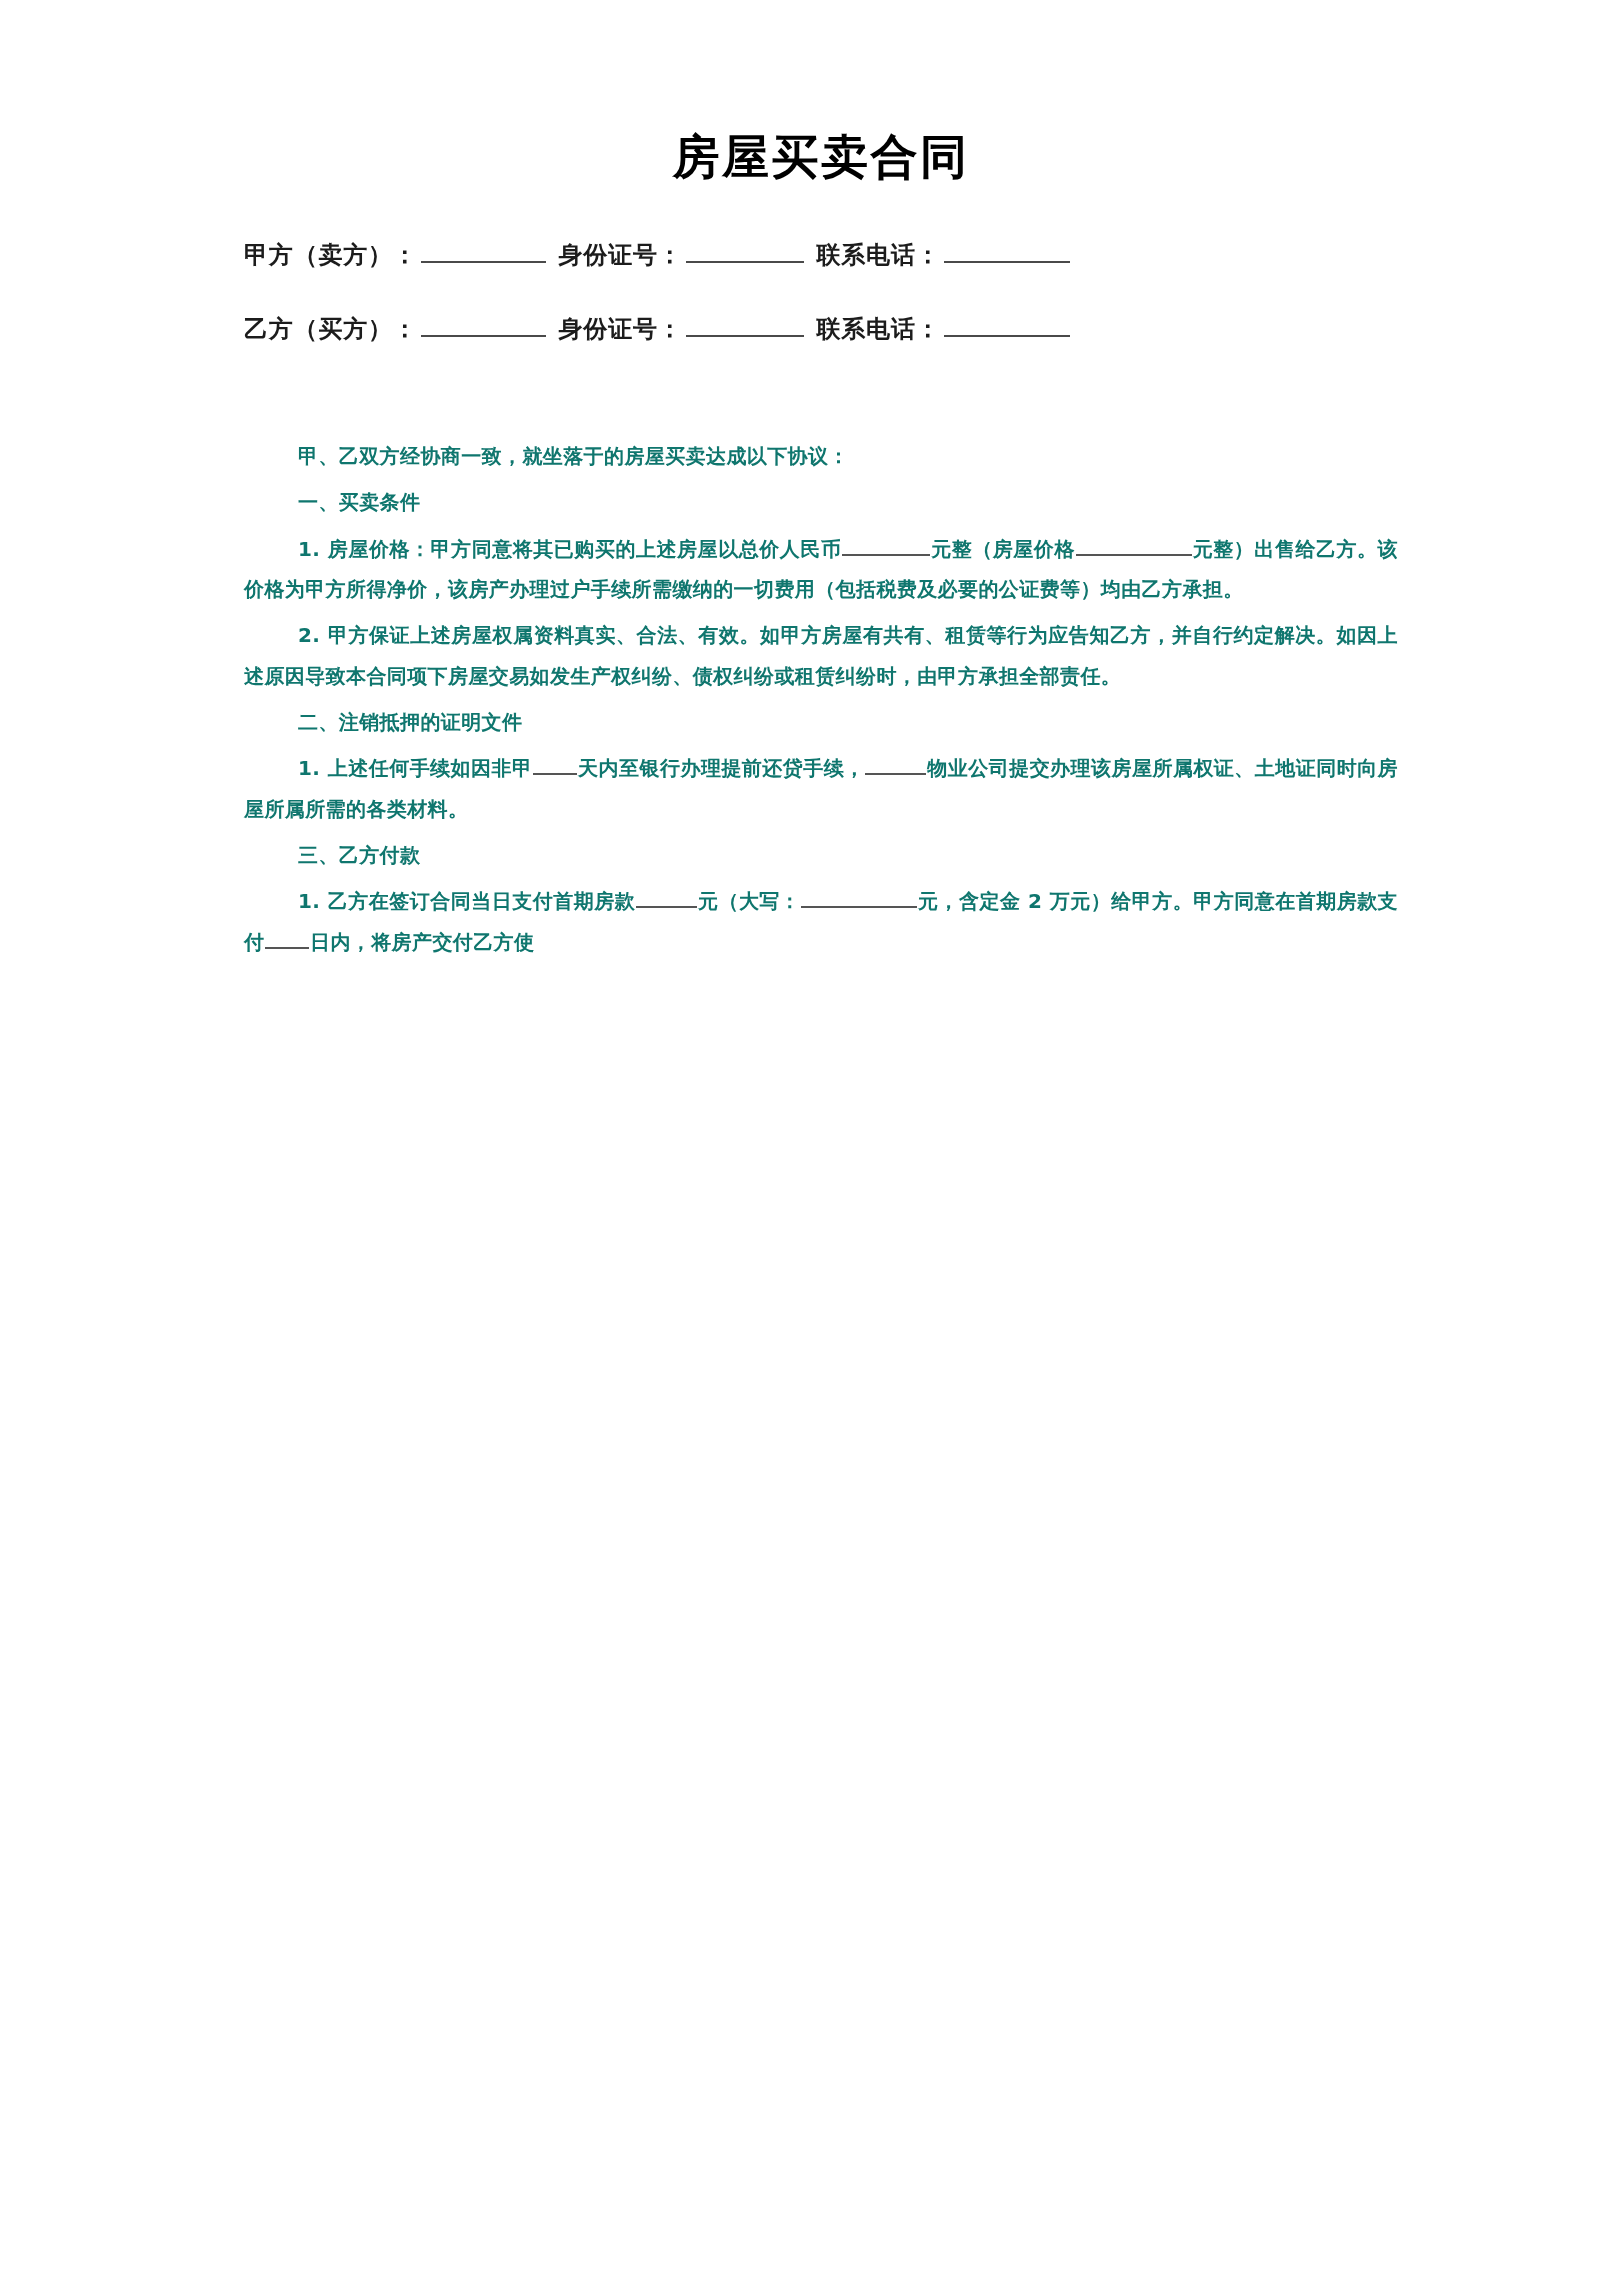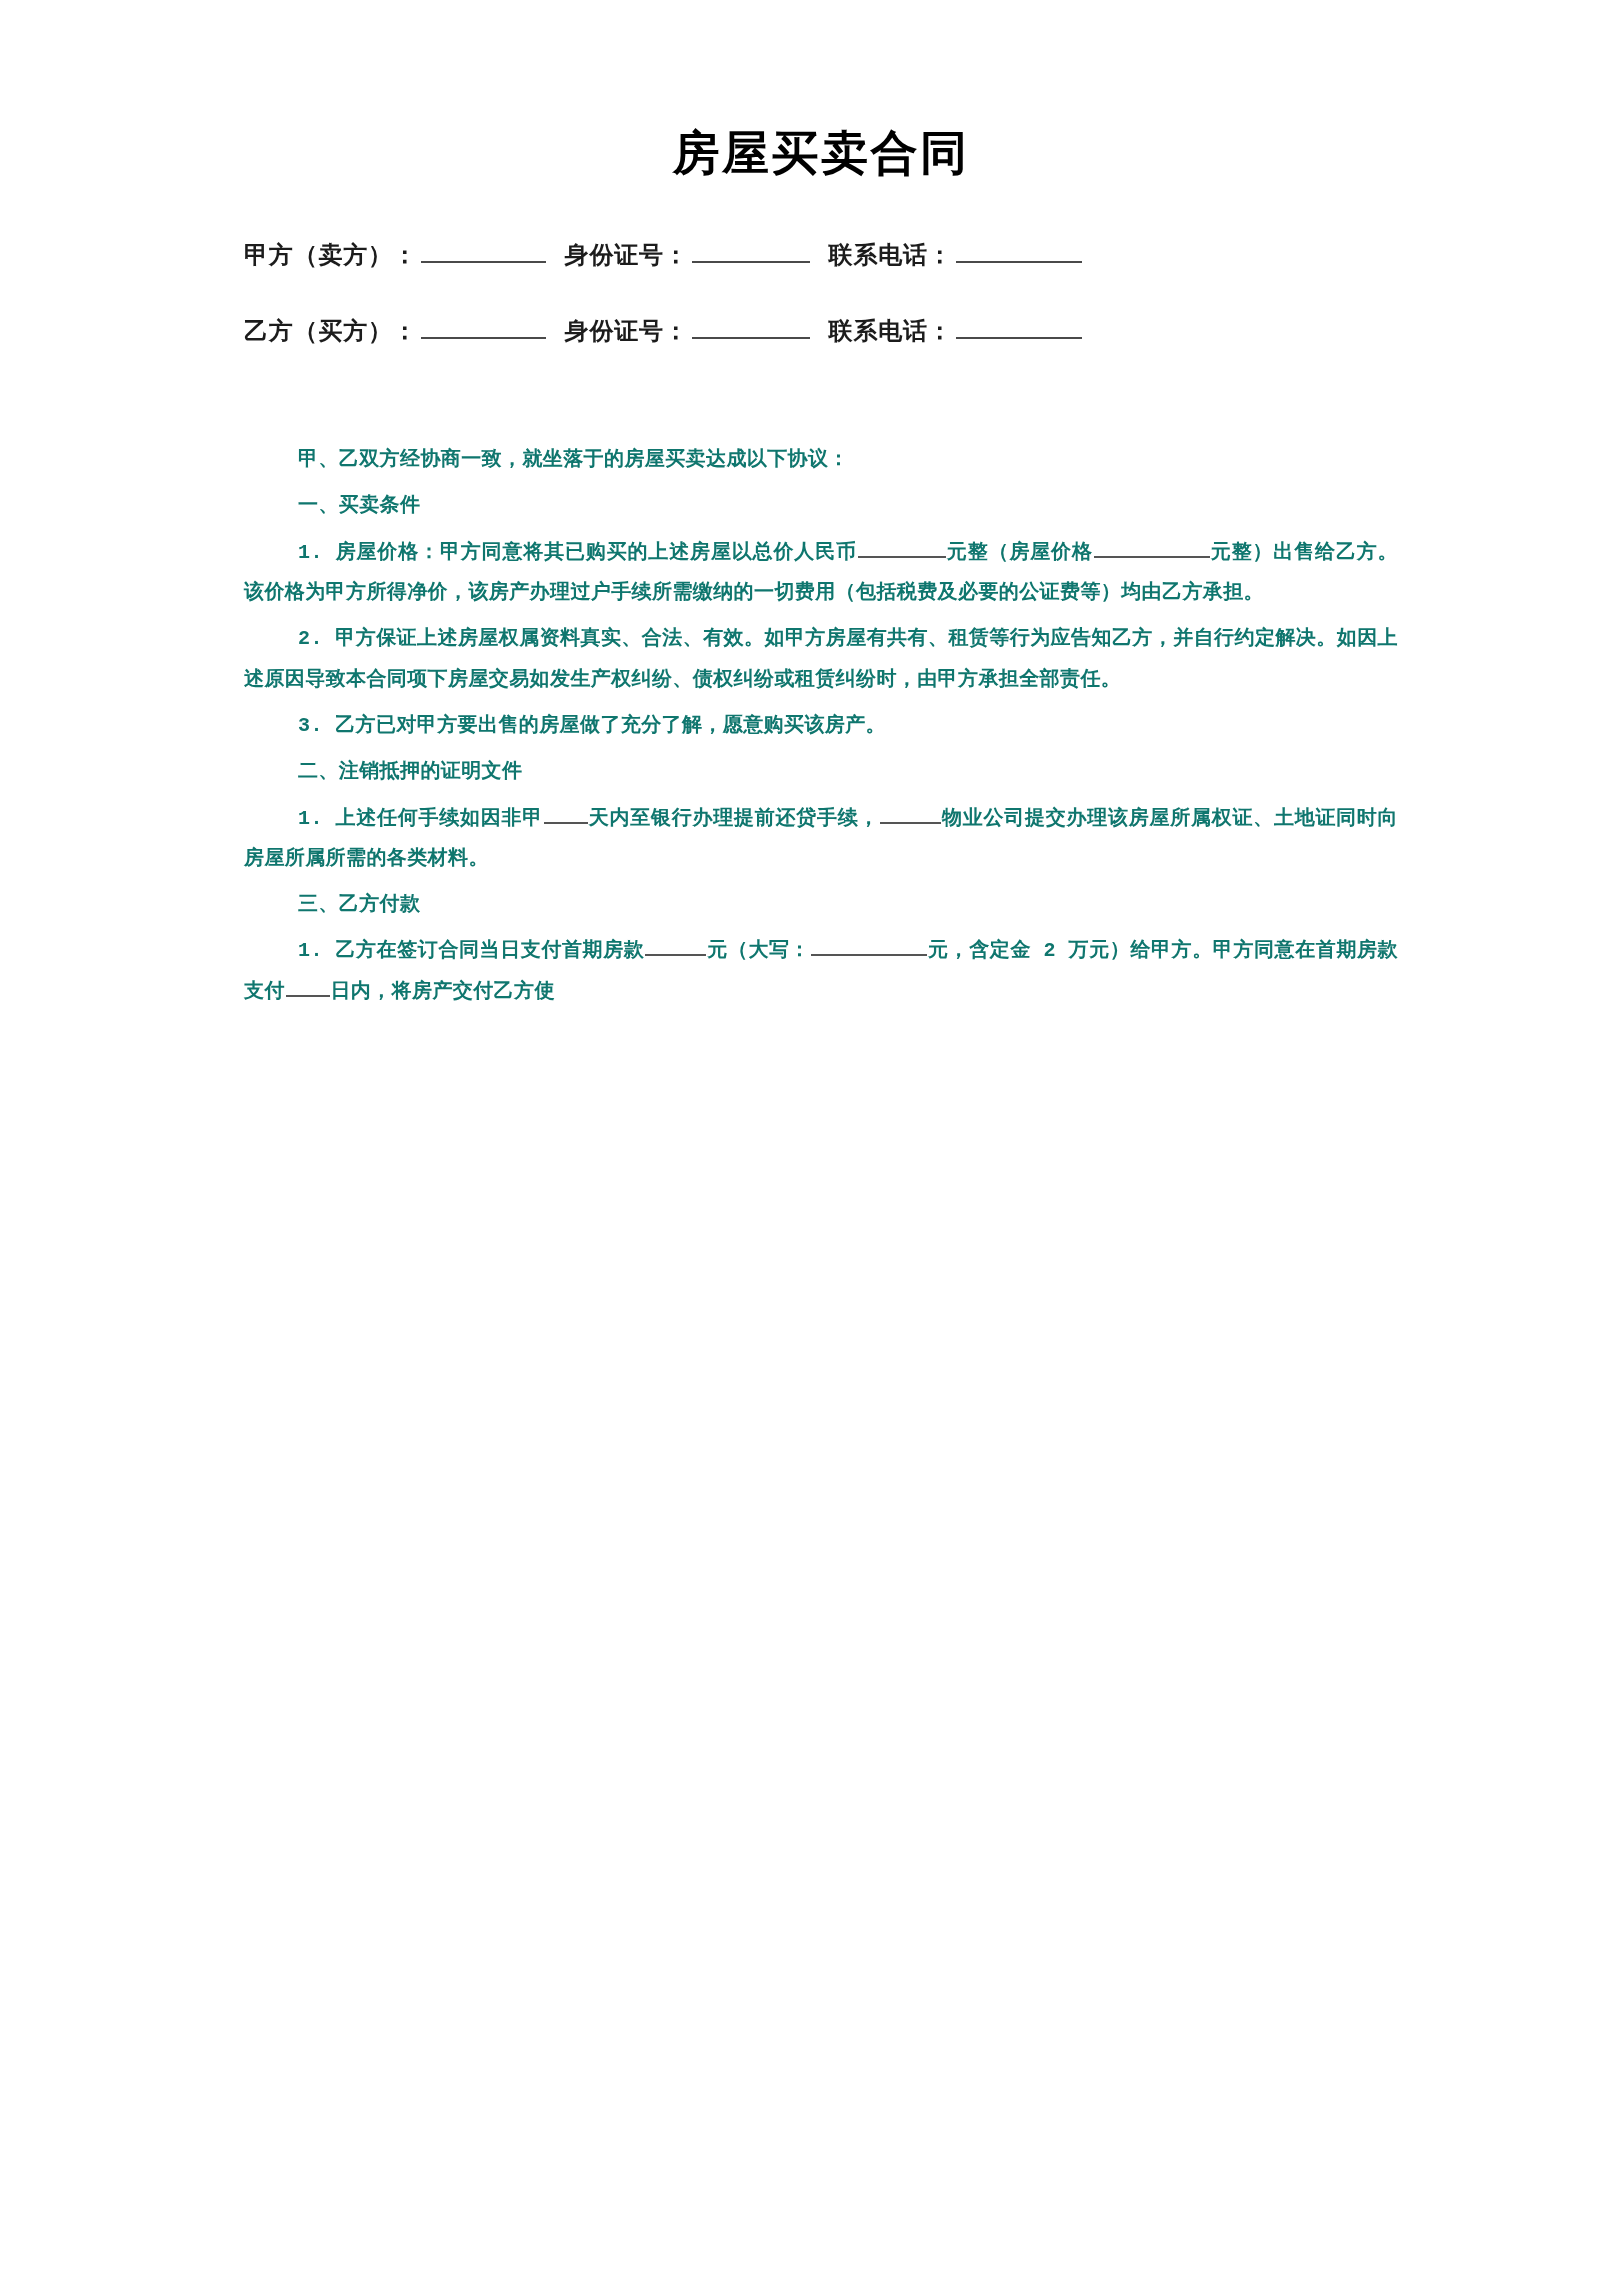--- a/index.html
+++ b/index.html
@@ -12,21 +12,20 @@
     font-family: "DejaVu Sans", "Liberation Sans", sans-serif;
     color: #1a1a1a;
   }
   .page {
     position: relative;
     width: 1617px;
     height: 2284px;
     box-sizing: border-box;
     background: #ffffff;
     overflow: hidden;
-    font-family: Liberation Mono, monospace;
   }
   .doc-body {
     position: absolute;
     left: 244px;
     top: 126px;
     width: 1154px;
   }
   .doc-title {
     text-align: center;
     font-size: 47px;
@@ -109,21 +108,20 @@
     <div class="gap-after-parties"></div>
 
     <p class="para indent">甲、乙双方经协商一致，就坐落于的房屋买卖达成以下协议：</p>
 
     <p class="para section">一、买卖条件</p>
 
     <p class="para item"><span>1.</span>&nbsp;<span>房屋价格：甲方同意将其已购买的上述房屋以总价人民币</span><span class="iblank w-md"></span><span>元整（房屋价格</span><span class="iblank w-lg"></span><span>元整）出售给乙方。该价格为甲方所得净价，该房产办理过户手续所需缴纳的一切费用（包括税费及必要的公证费等）均由乙方承担。</span></p>
 
     <p class="para item"><span>2.</span>&nbsp;<span>甲方保证上述房屋权属资料真实、合法、有效。如甲方房屋有共有、租赁等行为应告知乙方，并自行约定解决。如因上述原因导致本合同项下房屋交易如发生产权纠纷、债权纠纷或租赁纠纷时，由甲方承担全部责任。</span></p>
 
-    <p class="para item"><span>3.</span>&nbsp;<span>乙方已对甲方要出售的房屋做了充分了解，愿意购买该房产。</span></p>
 
     <p class="para section">二、注销抵押的证明文件</p>
 
     <p class="para item"><span>1.</span>&nbsp;<span>上述任何手续如因非甲</span><span class="iblank w-xs"></span><span>天内至银行办理提前还贷手续，</span><span class="iblank w-sm"></span><span>物业公司提交办理该房屋所属权证、土地证同时向房屋所属所需的各类材料。</span></p>
 
 
 
     <p class="para section">三、乙方付款</p>
 
     <p class="para item"><span>1.</span>&nbsp;<span>乙方在签订合同当日支付首期房款</span><span class="iblank w-sm"></span><span>元（大写：</span><span class="iblank w-lg"></span><span>元，含定金 2 万元）给甲方。甲方同意在首期房款支付</span><span class="iblank w-xs"></span><span>日内，将房产交付乙方使</span></p>

